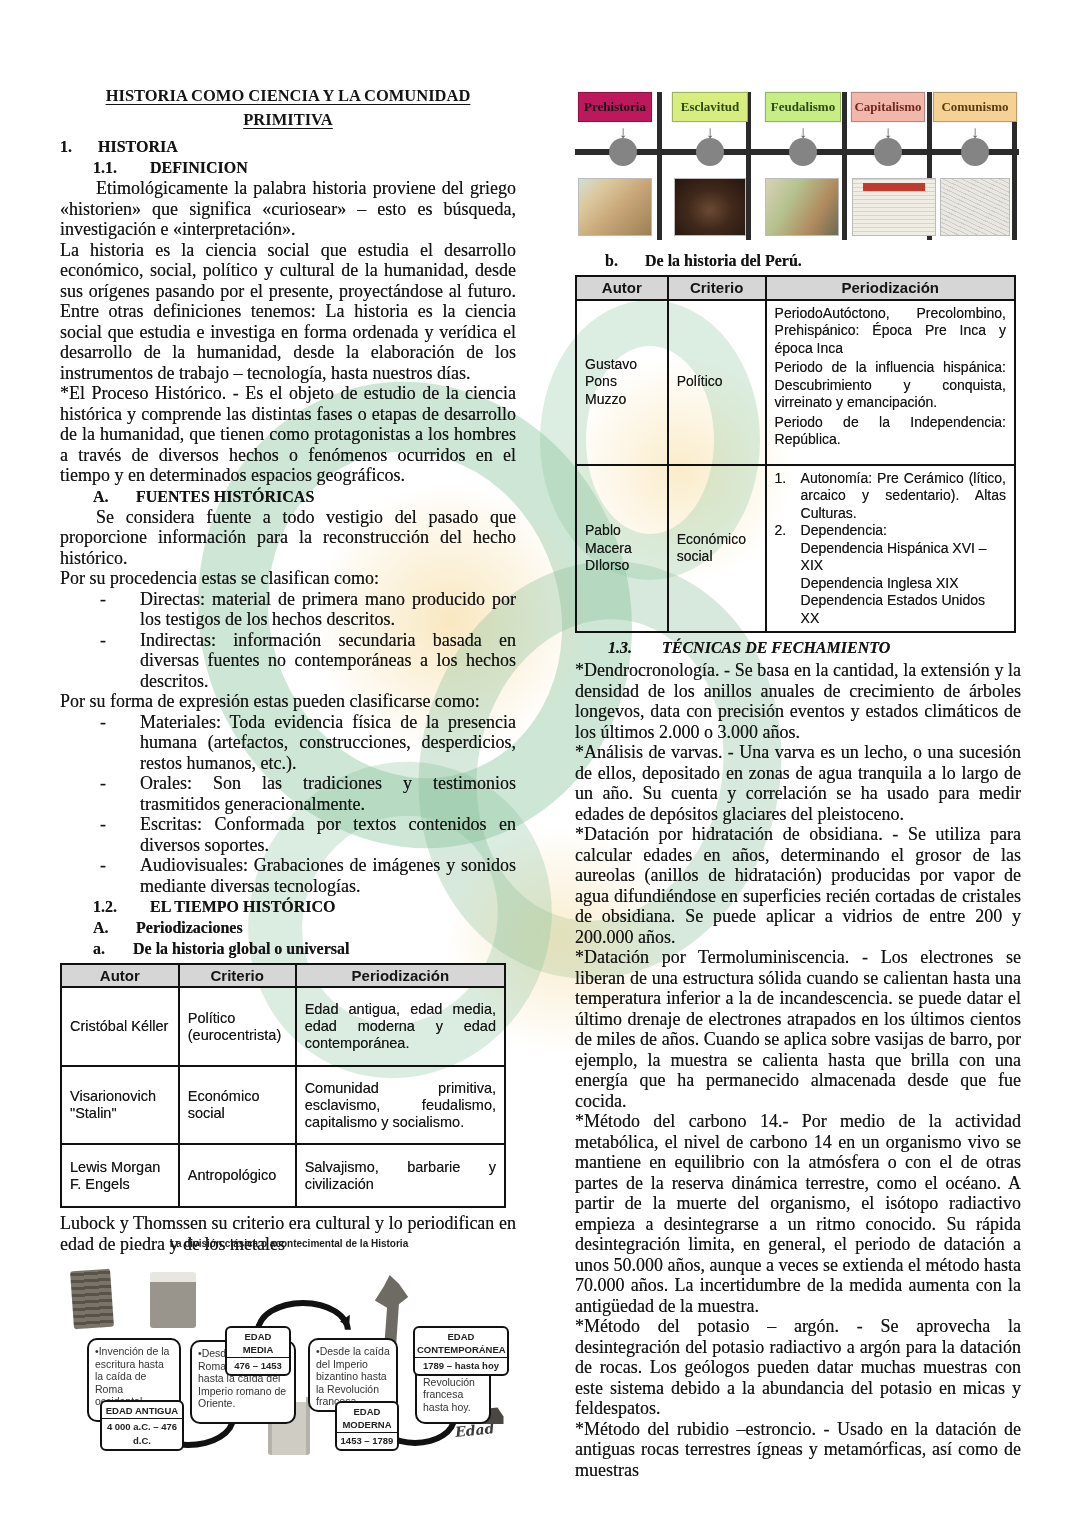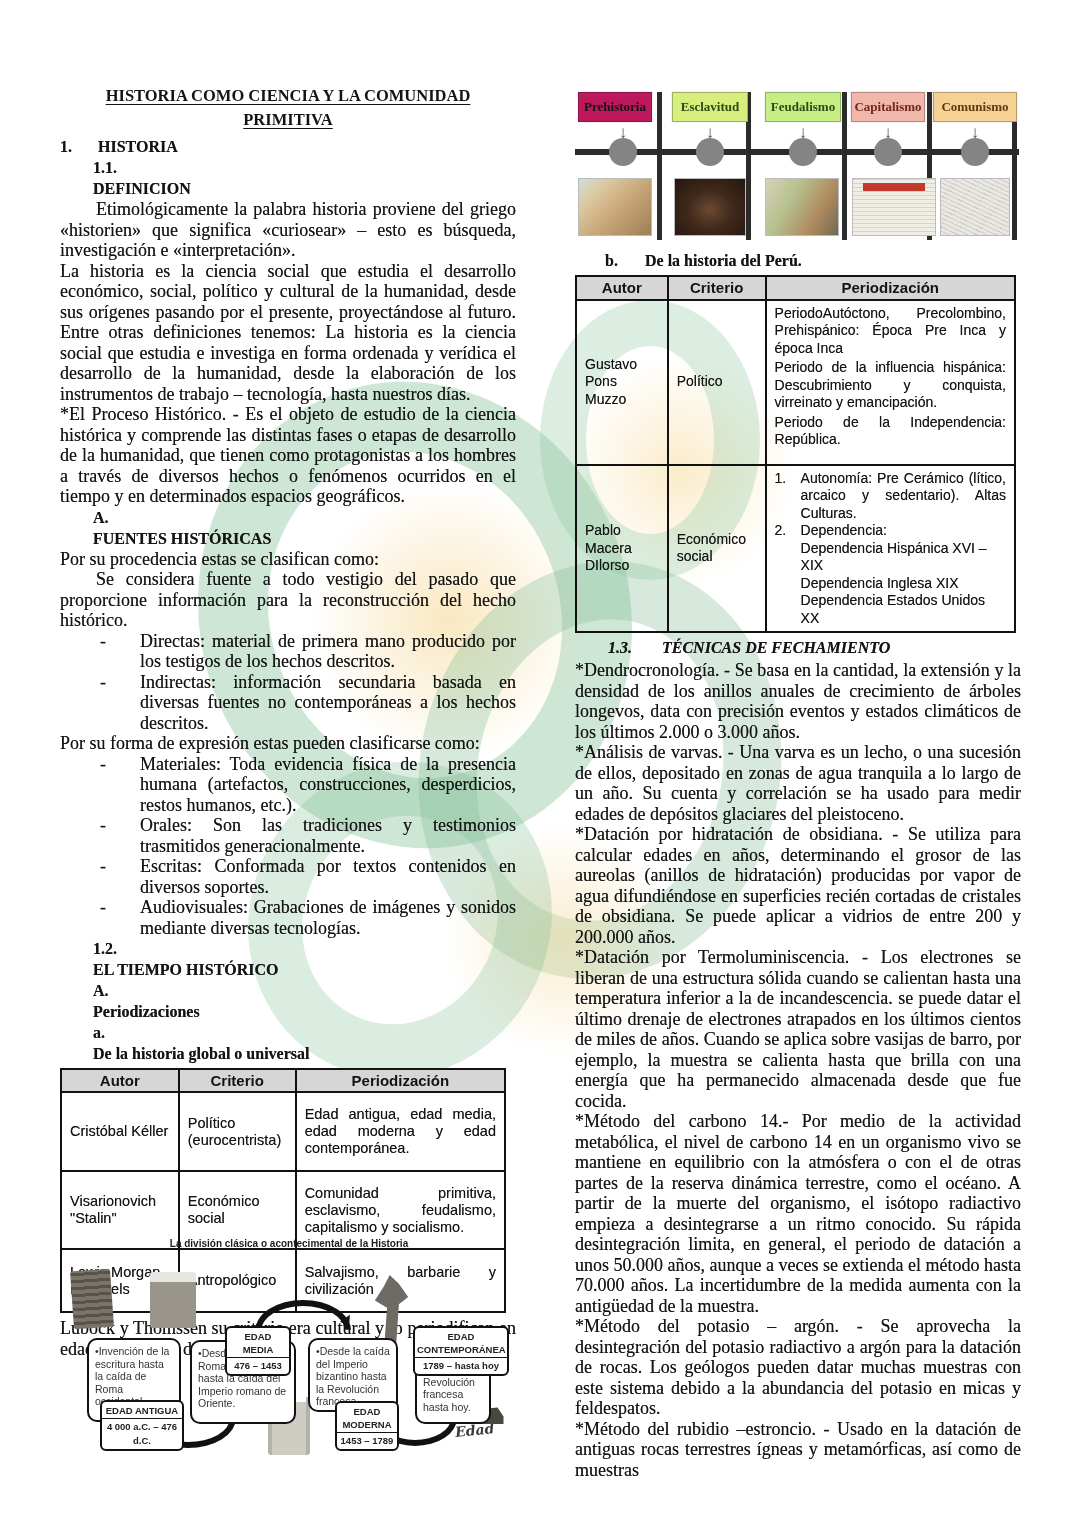--- a/index.html
+++ b/index.html
@@ -20,21 +20,21 @@
   
   .col-left{position:absolute;left:60px;top:84px;width:456px;z-index:2;}
   .col-right{position:absolute;left:575px;top:84px;width:446px;z-index:2;}
   .body-txt{font-size:18px;line-height:20.5px;text-align:justify;text-shadow:0 0 .5px rgba(20,20,20,.65);}
   .indent{text-indent:36px;}
 
   .doc-title{text-align:center;font-weight:bold;font-size:16.5px;line-height:24px;margin-bottom:4px;}
   .doc-title span{text-decoration:underline;text-underline-offset:3px;}
   .heading{display:flex;font-weight:bold;font-size:16px;line-height:21px;text-shadow:0 0 .5px rgba(20,20,20,.65);}
   .heading .num{flex:0 0 auto;}
-  .ind33{margin-left:33px;flex-direction:column;}
+  .ind33{margin-left:33px;}
   .w38{width:38px;} .w57{width:57px;} .w43{width:43px;} .w40{width:40px;} .w54{width:54px;}
 
   .bullet{display:flex;margin-left:40px;}
   .bullet .dash{flex:0 0 40px;}
   .bullet .txt{flex:1;}
 
   
   table.doc{border-collapse:collapse;margin-top:4px;font-family:"Liberation Sans",sans-serif;}
   table.doc th{background:#d6d6d6;font-weight:bold;text-align:center;border:2px solid #111;font-size:15px;padding:2px 4px;}
   table.doc td{border:2px solid #111;vertical-align:middle;padding:4px 8px;background:transparent;}
@@ -121,22 +121,22 @@
 
     <div class="body-txt indent">Etimológicamente la palabra historia proviene del griego «historien» que significa «curiosear» – esto es búsqueda, investigación e «interpretación».</div>
     <div class="body-txt">La historia es la ciencia social que estudia el desarrollo económico, social, político y cultural de la humanidad, desde sus orígenes pasando por el presente, proyectándose al futuro. Entre otras definiciones tenemos: La historia es la ciencia social que estudia e investiga en forma ordenada y verídica el desarrollo de la humanidad, desde la elaboración de los instrumentos de trabajo – tecnología, hasta nuestros días.</div>
     <div class="body-txt">*El Proceso Histórico. - Es el objeto de estudio de la ciencia histórica y comprende las distintas fases o etapas de desarrollo de la humanidad, que tienen como protagonistas a los hombres a través de diversos hechos o fenómenos ocurridos en el tiempo y en determinados espacios geográficos.</div>
 
     <div class="heading ind33">
       <span class="num w43">A.</span>
       <span>FUENTES HISTÓRICAS</span>
     </div>
 
+    <div class="body-txt indent">Se considera fuente a todo vestigio del pasado que proporcione información para la reconstrucción del hecho histórico.</div>
     <div class="body-txt">Por su procedencia estas se clasifican como:</div>
-    <div class="body-txt indent">Se considera fuente a todo vestigio del pasado que proporcione información para la reconstrucción del hecho histórico.</div>
 
     <div class="bullet body-txt">
       <span class="dash">-</span>
       <span class="txt">Directas: material de primera mano producido por los testigos de los hechos descritos.</span>
     </div>
     <div class="bullet body-txt">
       <span class="dash">-</span>
       <span class="txt">Indirectas: información secundaria basada en diversas fuentes no contemporáneas a los hechos descritos.</span>
     </div>
 

